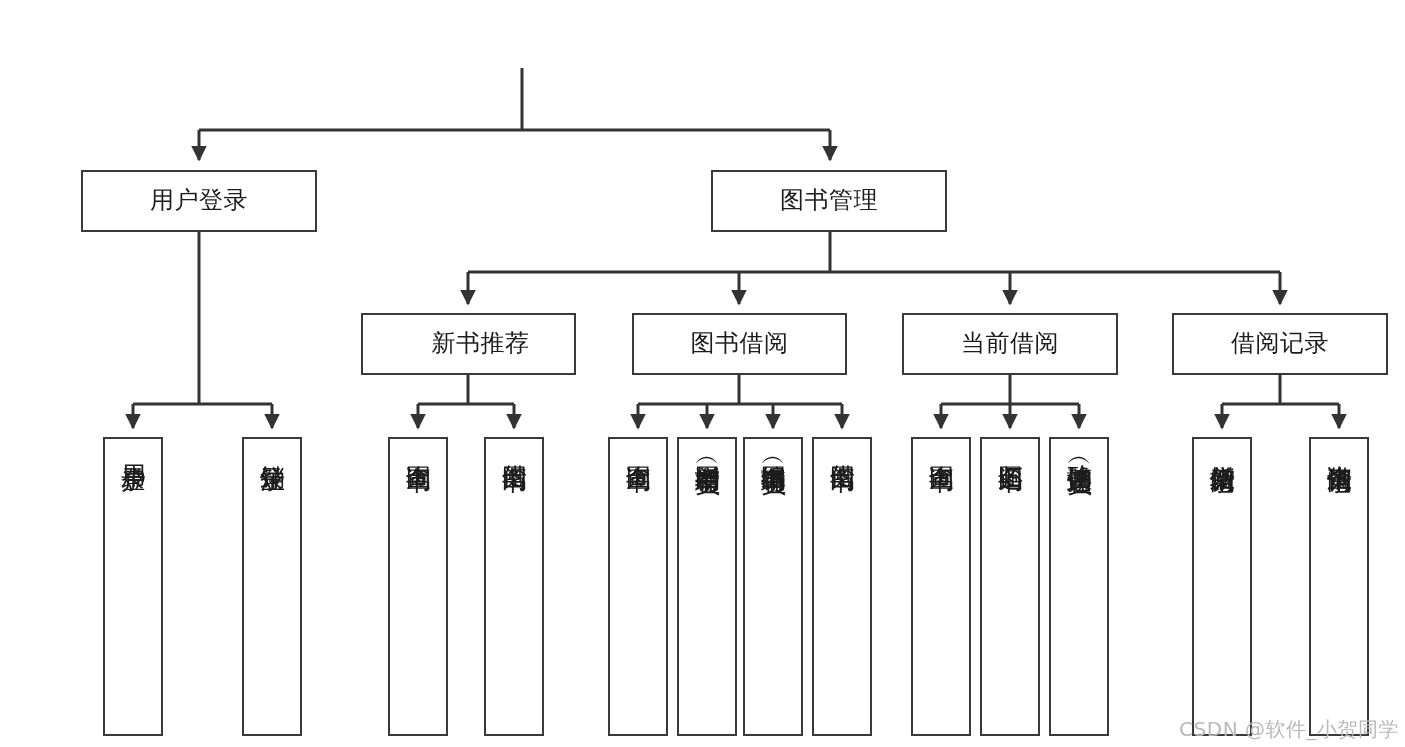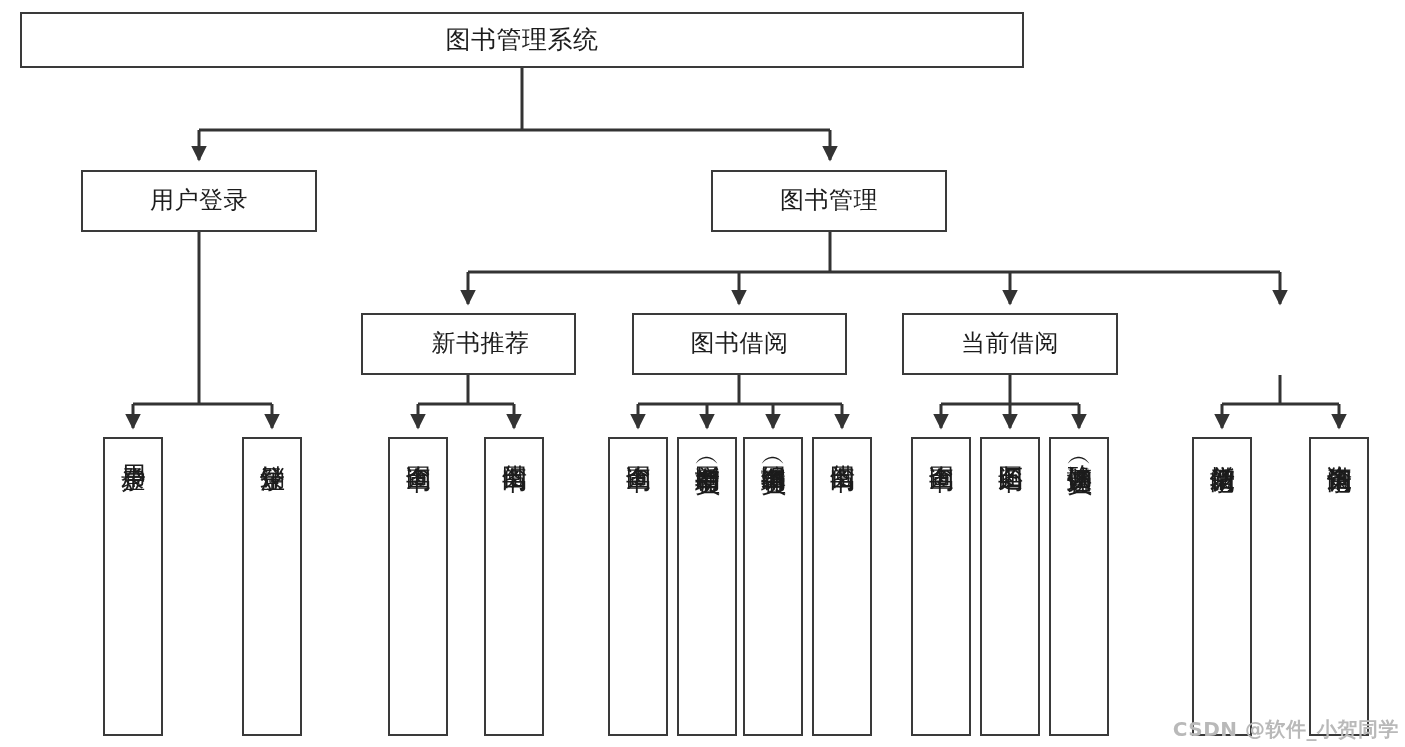--- a/index.html
+++ b/index.html
@@ -63,21 +63,20 @@
   }
   .watermark {
     position: absolute;
     right: 6px;
     bottom: 4px;
     font-size: 20px;
     color: #b9b9b9;
     letter-spacing: 0.5px;
     z-index: 5;
     white-space: nowrap;
-    font-weight: bold;
   }
 </style>
 </head>
 <body>
 
 <div id="canvas">
 
   <svg id="edges" viewBox="0 0 1405 747" xmlns="http://www.w3.org/2000/svg">
     <defs>
       <marker id="arrow" viewBox="0 0 10 10" refX="9" refY="5" markerWidth="5.2" markerHeight="5.2" orient="auto-start-reverse">
@@ -121,23 +120,20 @@
       <path d="M 1010 404 L 1010 428" marker-end="url(#arrow)"></path>
       <path d="M 1079 404 L 1079 428" marker-end="url(#arrow)"></path>
 
       <path d="M 1280 375 L 1280 404"></path>
       <path d="M 1222 404 L 1339 404"></path>
       <path d="M 1222 404 L 1222 428" marker-end="url(#arrow)"></path>
       <path d="M 1339 404 L 1339 428" marker-end="url(#arrow)"></path>
     </g>
   </svg>
 
-  <div class="node root horizontal" style="left:20px; top:12px; width:1004px; height:56px;">
-    <span class="node-label">图书管理系统</span>
-  </div>
 
   <div class="node horizontal" style="left:81px; top:170px; width:236px; height:62px;">
     <span class="node-label">用户登录</span>
   </div>
 
   <div class="node horizontal" style="left:711px; top:170px; width:236px; height:62px;">
     <span class="node-label">图书管理</span>
   </div>
 
   <div class="node horizontal" style="left:361px; top:313px; width:215px; height:62px;padding-left:24px;">
@@ -145,20 +141,23 @@
   </div>
 
   <div class="node horizontal" style="left:902px; top:313px; width:216px; height:62px;">
     <span class="node-label">当前借阅</span>
   </div>
 
   <div class="node horizontal" style="left:632px; top:313px; width:215px; height:62px;">
     <span class="node-label">图书借阅</span>
   </div>
 
+  <div class="node horizontal" style="left:1172px; top:313px; width:216px; height:62px;">
+    <span class="node-label">借阅记录</span>
+  </div>
 
   <div class="node leaf" style="left:103px; top:437px; width:60px; height:299px;">
     <span class="node-label">用户登录</span>
   </div>
 
   <div class="node leaf" style="left:242px; top:437px; width:60px; height:299px;">
     <span class="node-label">注销登录</span>
   </div>
 
   <div class="node leaf" style="left:388px; top:437px; width:60px; height:299px;">

